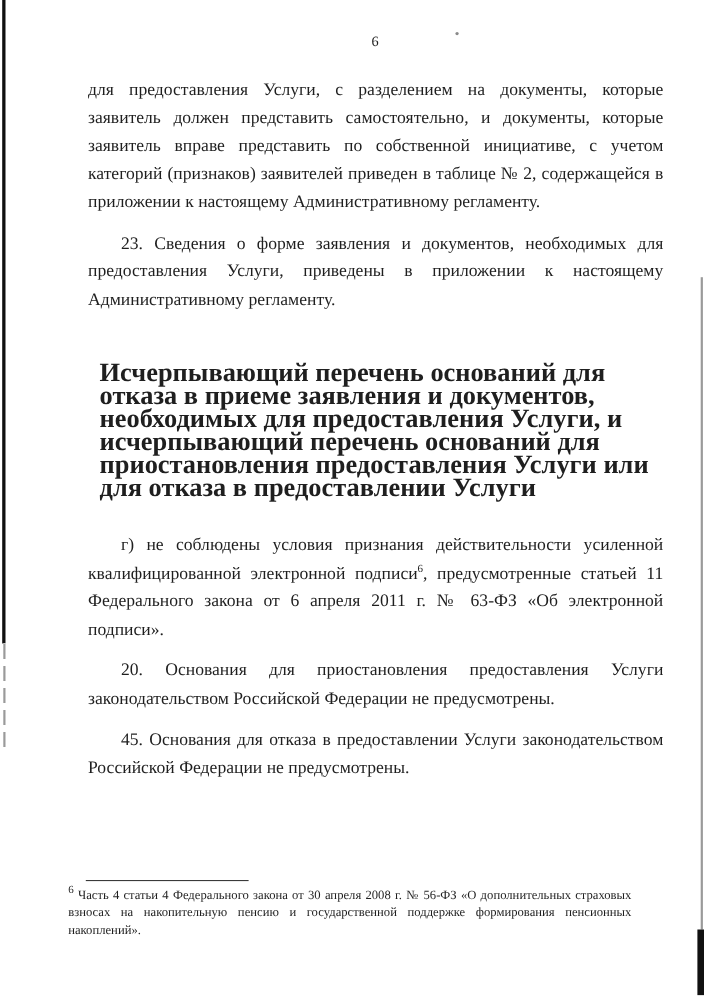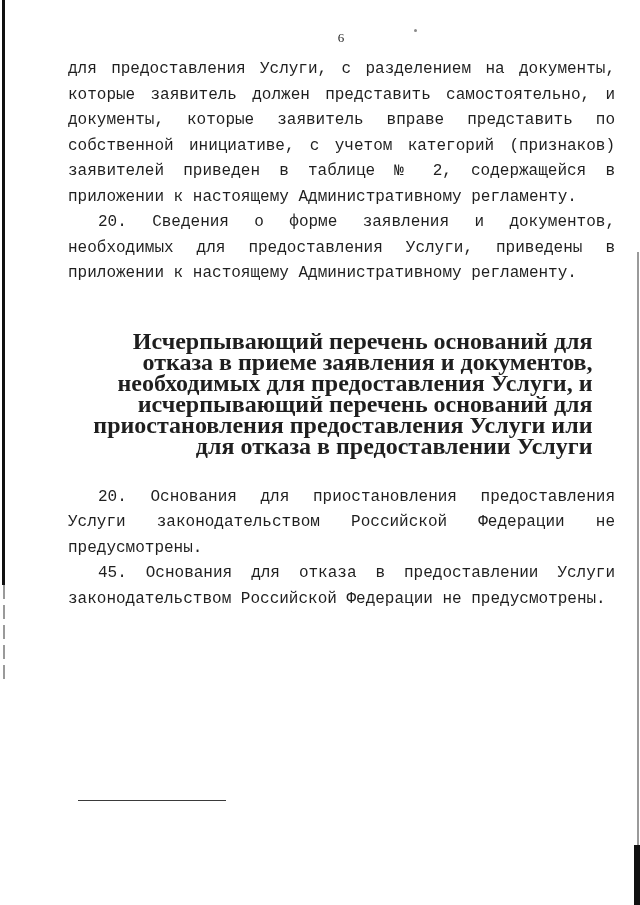--- a/index.html
+++ b/index.html
@@ -60,32 +60,31 @@
   .body-col {
     position: absolute;
     top: 57px;
     left: 68px;
     width: 547px;
     font-size: 16px;
     line-height: 25.5px;
     text-align: justify;
   }
   .para {
-    margin: 0;
+    margin: 12px;
     text-indent: 30px;
-    font-family: Liberation Mono, monospace;
   }
   .para.no-indent {
     text-indent: 0;
   }
   .section-heading {
     margin: 44px auto 28px auto;
     width: 502px;
     font-weight: bold;
-    text-align: right;
+    text-align: left;
     line-height: 21px;
   }
   .list-item {
     margin: 0;
     padding-left: 30px;
   }
   .list-item .marker {
     display: inline-block;
     min-width: 18px;
     margin-right: 10px;
@@ -124,32 +123,34 @@
   <div class="scan-right-light"></div>
   <div class="scan-right-dark"></div>
   <div class="scan-speck"></div>
 
   <div class="page-number">6</div>
 
   <div class="body-col">
 
     <p class="para no-indent">для предоставления Услуги, с разделением на документы, которые заявитель должен представить самостоятельно, и документы, которые заявитель вправе представить по собственной инициативе, с учетом категорий (признаков) заявителей приведен в таблице № 2, содержащейся в приложении к настоящему Административному регламенту.</p>
 
-    <p class="para">20. Сведения о форме заявления и документов, необходимых для предоставления Услуги, приведены в приложении к настоящему Административному регламенту.</p>
+    <p class="para">23. Сведения о форме заявления и документов, необходимых для предоставления Услуги, приведены в приложении к настоящему Административному регламенту.</p>
 
     <h2 class="section-heading">Исчерпывающий перечень оснований для отказа в приеме заявления и документов, необходимых для предоставления Услуги, и исчерпывающий перечень оснований для приостановления предоставления Услуги или для отказа в предоставлении Услуги</h2>
 
 
 
 
 
+    <p class="para"><span>г) не соблюдены условия признания действительности усиленной квалифицированной электронной подписи</span><sup class="ref">6</sup><span>, предусмотренные статьей 11 Федерального закона от 6 апреля 2011 г. № 63-ФЗ «Об электронной подписи».</span></p>
 
     <p class="para">20. Основания для приостановления предоставления Услуги законодательством Российской Федерации не предусмотрены.</p>
 
     <p class="para">45. Основания для отказа в предоставлении Услуги законодательством Российской Федерации не предусмотрены.</p>
 
   </div>
 
   <div class="footnote-block">
     <div class="footnote-rule"></div>
+    <p class="footnote-text"><sup class="ref">6</sup> <span>Часть 4 статьи 4 Федерального закона от 30 апреля 2008 г. № 56-ФЗ «О дополнительных страховых взносах на накопительную пенсию и государственной поддержке формирования пенсионных накоплений».</span></p>
   </div>
 
 </div>
 
 </body></html>

